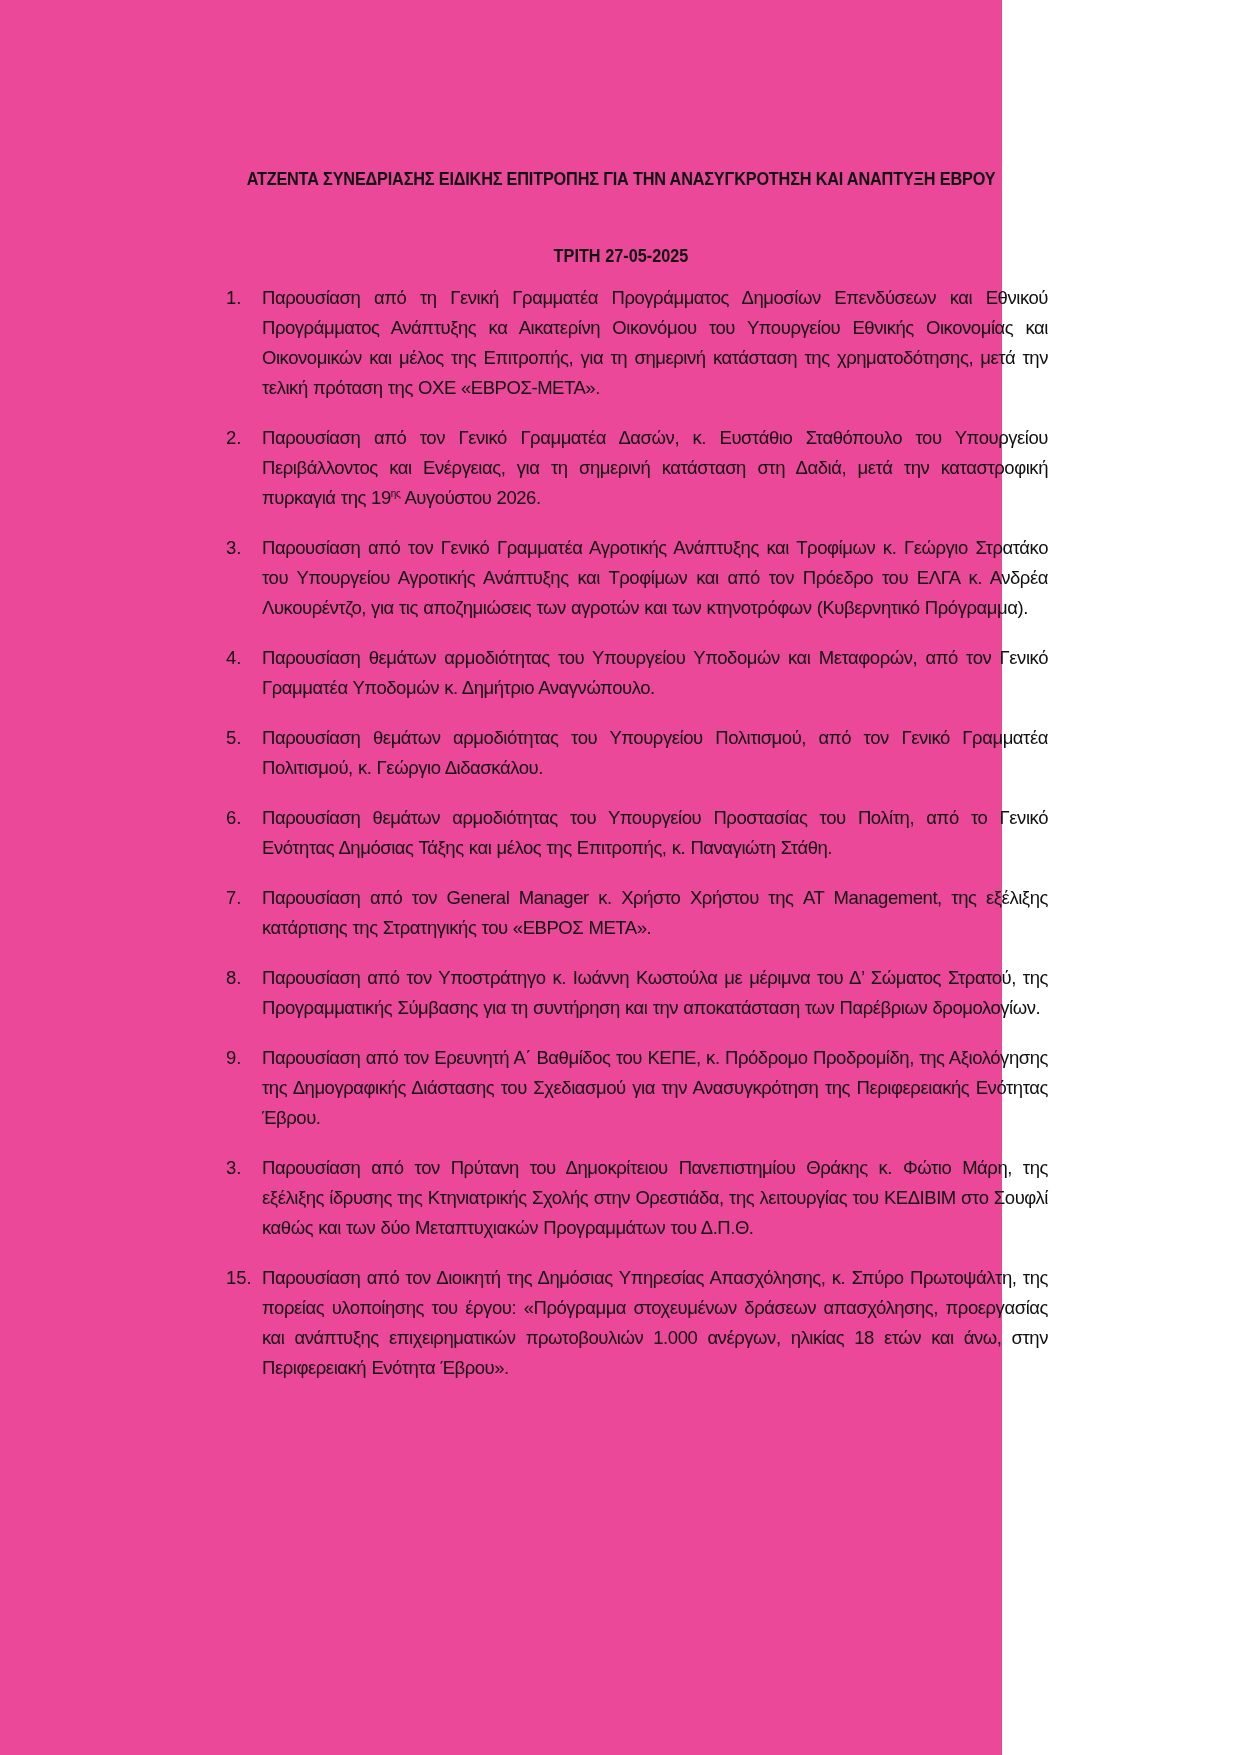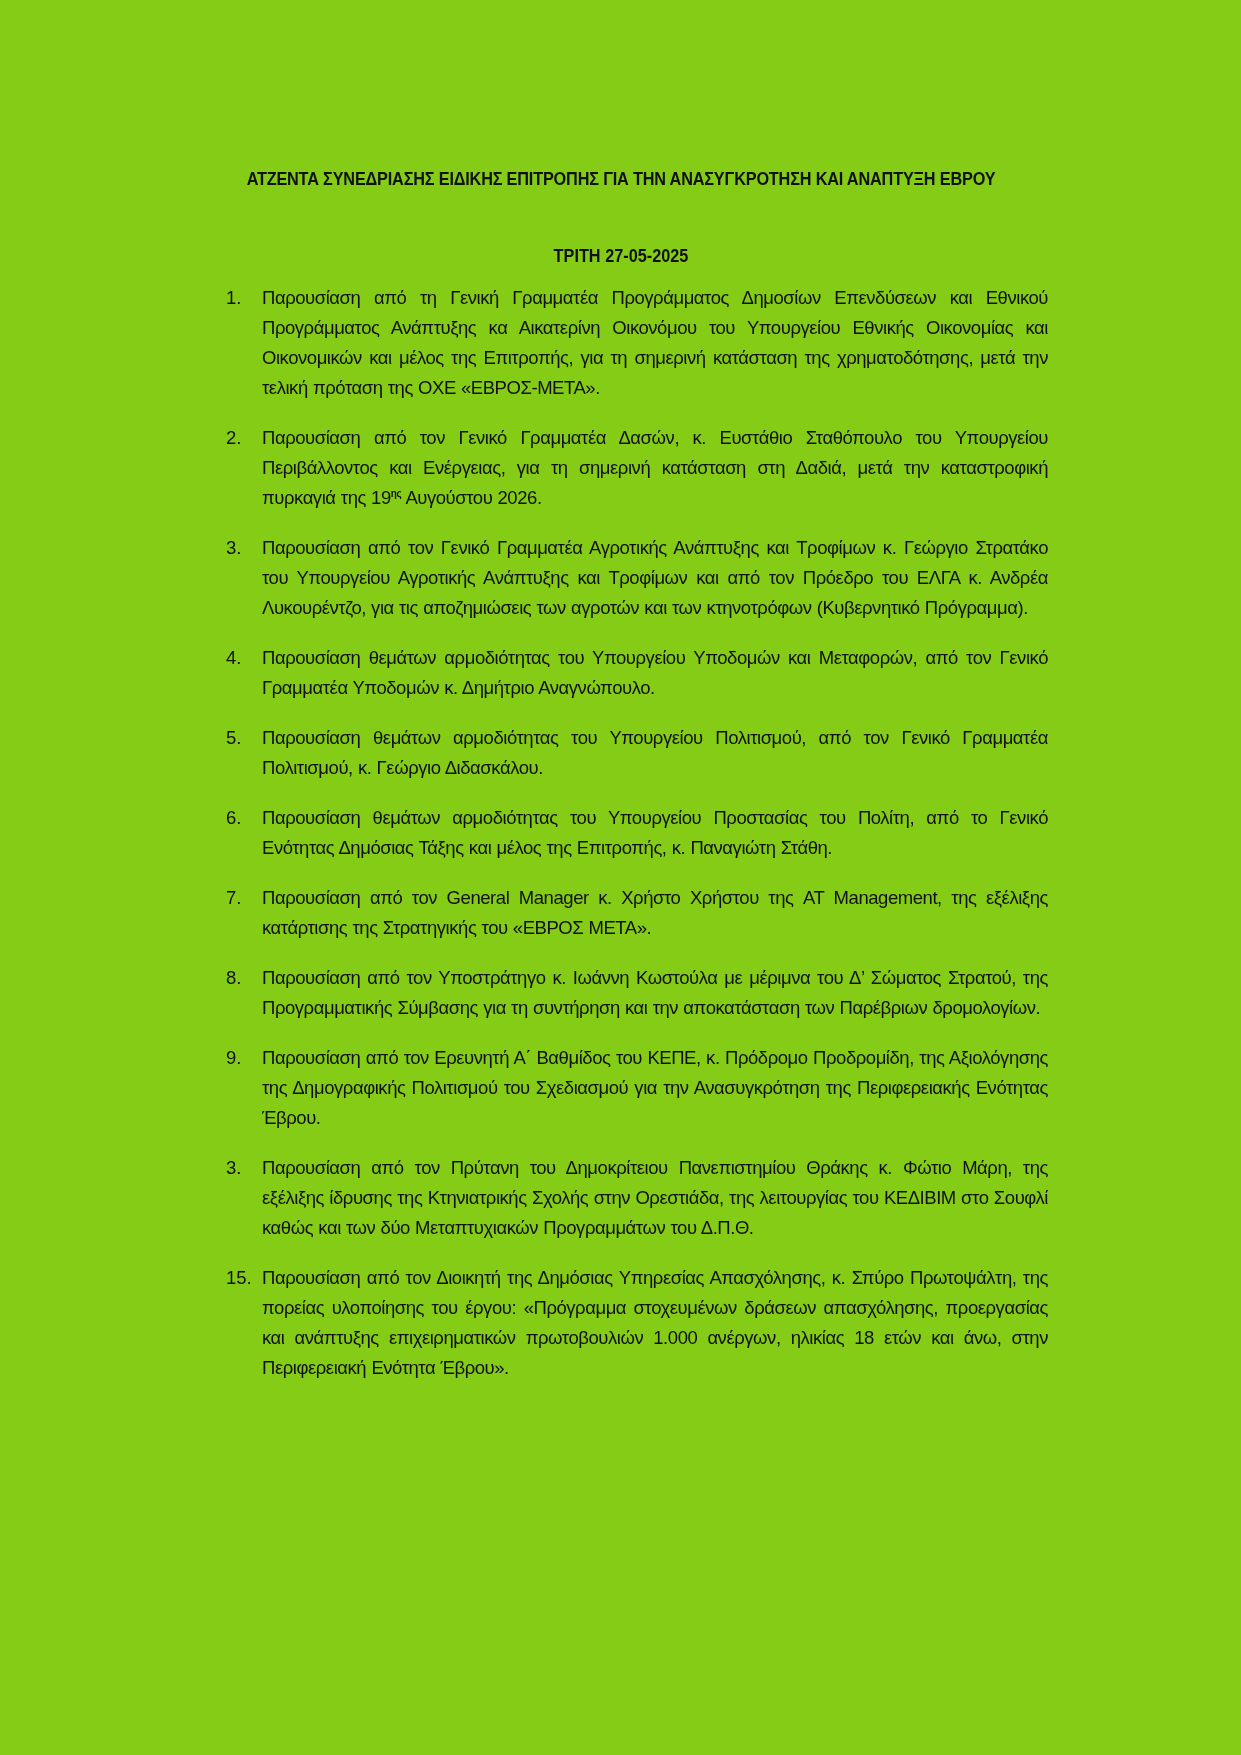--- a/index.html
+++ b/index.html
@@ -12,23 +12,23 @@
       height: 1755px;
       position: relative;
       overflow: hidden;
       color: #111111;
       font-family: "Liberation Sans", sans-serif;
     }
     .page {
       position: absolute;
       left: 0;
       top: 0;
-      width: 1241px;
+      width: 1002px;
       height: 1755px;
-      background: #84cc16;
+      background: #ec4899;
     }
     .title {
       position: absolute;
       left: 196px;
       width: 850px;
       text-align: center;
       font-weight: bold;
       font-size: 17.5px;
       letter-spacing: -0.2px;
       line-height: 30px;
@@ -74,21 +74,20 @@
       font-size: 18.5px;
       line-height: 30px;
       text-align: justify;
       letter-spacing: -0.45px;
       word-spacing: 0.5px;
     }
     sup {
       font-size: 10px;
       line-height: 0;
       vertical-align: 7px;
-      font-weight: bold;
     }
   </style>
 </head>
 <body>
 
 <div class="page">
 
   <div class="title">ΑΤΖΕΝΤΑ ΣΥΝΕΔΡΙΑΣΗΣ ΕΙΔΙΚΗΣ ΕΠΙΤΡΟΠΗΣ ΓΙΑ ΤΗΝ ΑΝΑΣΥΓΚΡΟΤΗΣΗ ΚΑΙ ΑΝΑΠΤΥΞΗ ΕΒΡΟΥ</div>
 
   <div class="date">ΤΡΙΤΗ 27-05-2025</div>
@@ -121,21 +120,21 @@
     <li class="item">
       <span class="num">7.</span>
       <span class="text">Παρουσίαση από τον General Manager κ. Χρήστο Χρήστου της AT Management, της εξέλιξης κατάρτισης της Στρατηγικής του «ΕΒΡΟΣ ΜΕΤΑ».</span>
     </li>
     <li class="item">
       <span class="num">8.</span>
       <span class="text">Παρουσίαση από τον Υποστράτηγο κ. Ιωάννη Κωστούλα με μέριμνα του Δ’ Σώματος Στρατού, της Προγραμματικής Σύμβασης για τη συντήρηση και την αποκατάσταση των Παρέβριων δρομολογίων.</span>
     </li>
     <li class="item">
       <span class="num">9.</span>
-      <span class="text">Παρουσίαση από τον Ερευνητή Α΄ Βαθμίδος του ΚΕΠΕ, κ. Πρόδρομο Προδρομίδη, της Αξιολόγησης της Δημογραφικής Πολιτισμού του Σχεδιασμού για την Ανασυγκρότηση της Περιφερειακής Ενότητας Έβρου.</span>
+      <span class="text">Παρουσίαση από τον Ερευνητή Α΄ Βαθμίδος του ΚΕΠΕ, κ. Πρόδρομο Προδρομίδη, της Αξιολόγησης της Δημογραφικής Διάστασης του Σχεδιασμού για την Ανασυγκρότηση της Περιφερειακής Ενότητας Έβρου.</span>
     </li>
     <li class="item">
       <span class="num">3.</span>
       <span class="text">Παρουσίαση από τον Πρύτανη του Δημοκρίτειου Πανεπιστημίου Θράκης κ. Φώτιο Μάρη, της εξέλιξης ίδρυσης της Κτηνιατρικής Σχολής στην Ορεστιάδα, της λειτουργίας του ΚΕΔΙΒΙΜ στο Σουφλί καθώς και των δύο Μεταπτυχιακών Προγραμμάτων του Δ.Π.Θ.</span>
     </li>
     <li class="item">
       <span class="num">15.</span>
       <span class="text">Παρουσίαση από τον Διοικητή της Δημόσιας Υπηρεσίας Απασχόλησης, κ. Σπύρο Πρωτοψάλτη, της πορείας υλοποίησης του έργου: «Πρόγραμμα στοχευμένων δράσεων απασχόλησης, προεργασίας και ανάπτυξης επιχειρηματικών πρωτοβουλιών 1.000 ανέργων, ηλικίας 18 ετών και άνω, στην Περιφερειακή Ενότητα Έβρου».</span>
     </li>
   </ol>

